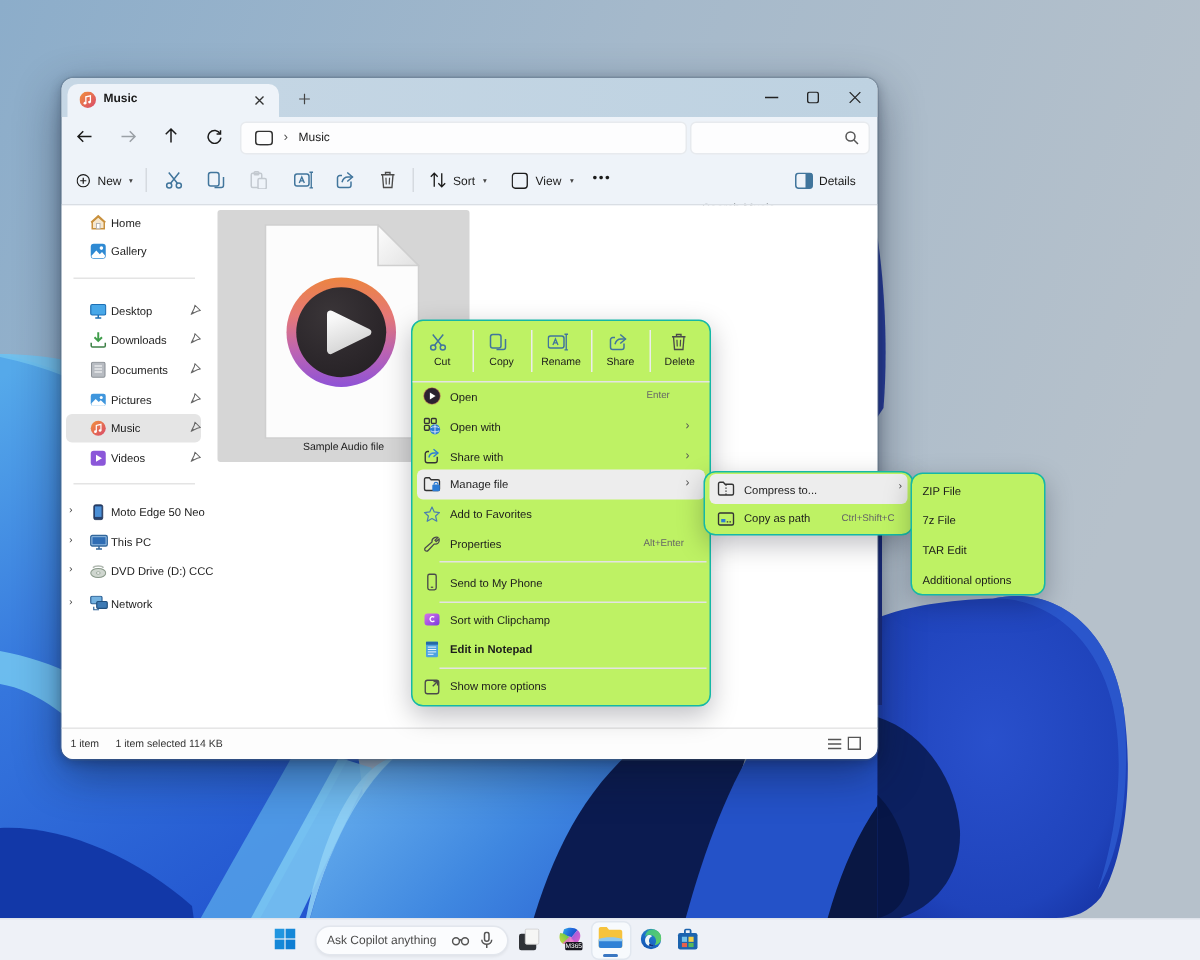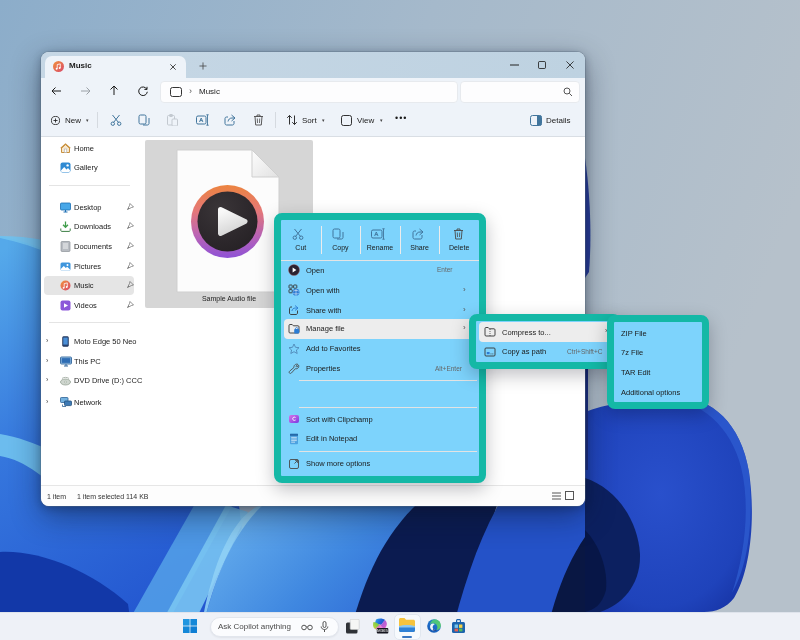--- a/index.html
+++ b/index.html
@@ -19,21 +19,21 @@
 #crumb{left:119px;top:3px;width:296px;height:20px;background:#fdfdfe;border-radius:4px;border:1px solid #e7eaee;}
 #sbox{left:419px;top:3px;width:118px;height:20px;background:#fdfdfe;border-radius:4px;border:1px solid #e7eaee;}
 .t8{font-size:8px;color:#1b1b1b;}
 
 .srow{left:0;width:97px;height:19px;}
 .srow .ic{left:19px;top:4px;}
 .srow .tx{left:33px;top:5px;font-size:7.5px;color:#1b1b1b;white-space:nowrap;}
 .pin{left:86px;top:5px;}
 .chev{left:5px;top:5px;font-size:7px;color:#444;}
 
-.menu{background:#7dd3fc;border:7px solid #14b8a6;border-radius:8px;box-shadow:0 6px 18px rgba(0,0,20,.25);}
+.menu{background:#bef264;border:1px solid #14b8a6;border-radius:8px;box-shadow:0 6px 18px rgba(0,0,20,.25);}
 .mrow{left:3px;width:192px;height:19.8px;}
 .mrow .mic{left:4px;top:4px;width:12px;height:12px;}
 .mrow .mtx{left:22px;top:5.5px;font-size:7.5px;color:#1b1b1b;white-space:nowrap;}
 .mrow .msc{top:6px;font-size:6.5px;color:#666;}
 .mrow .mar{left:179px;top:4.5px;font-size:8px;color:#555;}
 .msep{left:18px;width:178px;height:1px;background:#e3e3e3;}
 .qlab{width:39.6px;text-align:center;top:24px;font-size:7px;color:#1b1b1b;}
 </style>
 </head>
 <body>
@@ -567,35 +567,42 @@
     <span class="ab mtx">Add to Favorites</span>
   </div>
   <div class="ab mrow" style="top:138.7px;">
     <svg class="ab mic" viewBox="0 0 12 12">
         <path d="M10.8,3.2 C10.8,4.6 9.6,5.8 8.2,5.8 L7.4,5.7 L3.4,10 C2.9,10.6 2,10.6 1.5,10.1 C1,9.6 1,8.7 1.6,8.2 L6,4.4 C5.8,3 6.4,2 7.6,1.4 C8.4,1 9.2,1 9.9,1.3 L8,3.2 L8.8,4 L10.7,2.3 C10.8,2.6 10.8,2.9 10.8,3.2 Z" fill="none" stroke="#4a4a4a" stroke-width="0.85"></path>
       </svg>
     <span class="ab mtx">Properties</span>
       <span class="ab msc" style="left:151px;">Alt+Enter</span>
   </div>
   <div class="ab msep" style="top:160.2px;"></div>
+  <div class="ab mrow" style="top:164.1px;">
+    <svg class="ab mic" viewBox="0 0 12 12">
+        <rect x="3.2" y="0.8" width="5.6" height="10.4" rx="1.2" fill="none" stroke="#4a4a4a" stroke-width="0.9"></rect>
+        <path d="M5.2,9.5 L6.8,9.5" stroke="#4a4a4a" stroke-width="0.8"></path>
+      </svg>
+    <span class="ab mtx">Send to My Phone</span>
+  </div>
   <div class="ab msep" style="top:187px;"></div>
   <div class="ab mrow" style="top:189px;">
     <svg class="ab mic" viewBox="0 0 12 12">
         <defs>
           <linearGradient id="ccg" x1="0" y1="0" x2="1" y2="1">
             <stop offset="0" stop-color="#d873e8"></stop>
             <stop offset="1" stop-color="#7a3ae0"></stop>
           </linearGradient>
         </defs>
         <rect x="1" y="2" width="10" height="8" rx="2" fill="url(#ccg)"></rect>
         <path d="M7.5,4.5 C6.7,3.8 5.2,4 4.8,5.2 C4.4,6.4 5.3,7.5 6.5,7.4 L7.6,7" stroke="#fff" stroke-width="0.9" fill="none"></path>
       </svg>
     <span class="ab mtx">Sort with Clipchamp</span>
   </div>
-  <div class="ab mrow" style="top:208.7px;">
+  <div class="ab mrow" style="top:208.7px;font-weight:bold;">
     <svg class="ab mic" viewBox="0 0 12 12">
         <rect x="2" y="0.8" width="8" height="10.4" rx="1" fill="#4da2e0"></rect>
         <rect x="2" y="0.8" width="8" height="2" fill="#2569a8"></rect>
         <path d="M3.2,4.4 L8.8,4.4 M3.2,6 L8.8,6 M3.2,7.6 L8.8,7.6 M3.2,9.2 L7,9.2" stroke="#fff" stroke-width="0.6"></path>
       </svg>
     <span class="ab mtx">Edit in Notepad</span>
   </div>
   <div class="ab msep" style="top:231px;"></div>
   <div class="ab mrow" style="top:233.7px;">
     <svg class="ab mic" viewBox="0 0 12 12">

